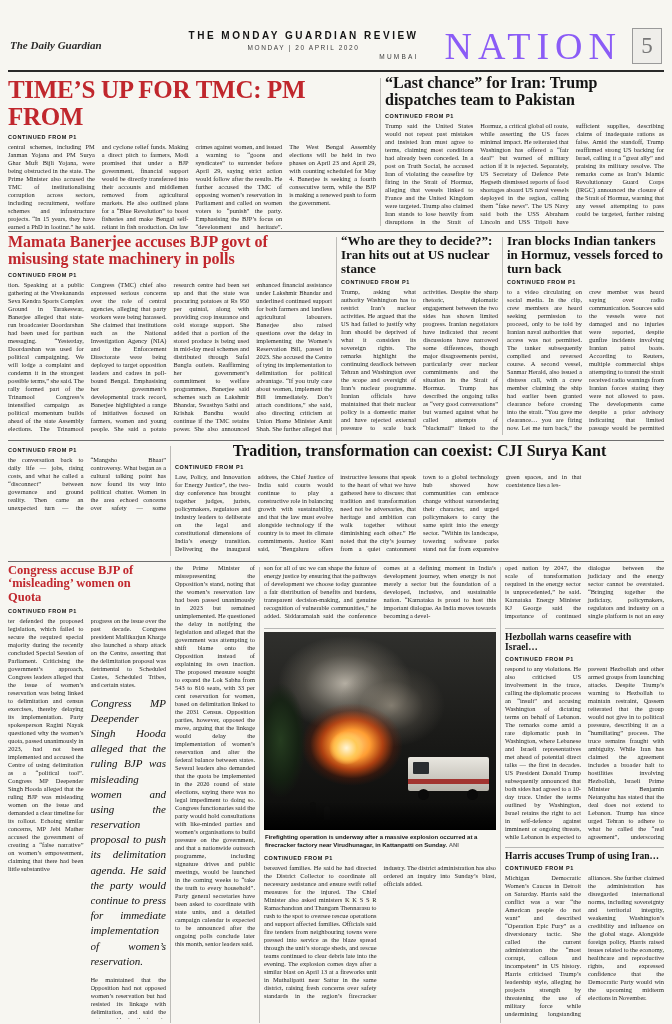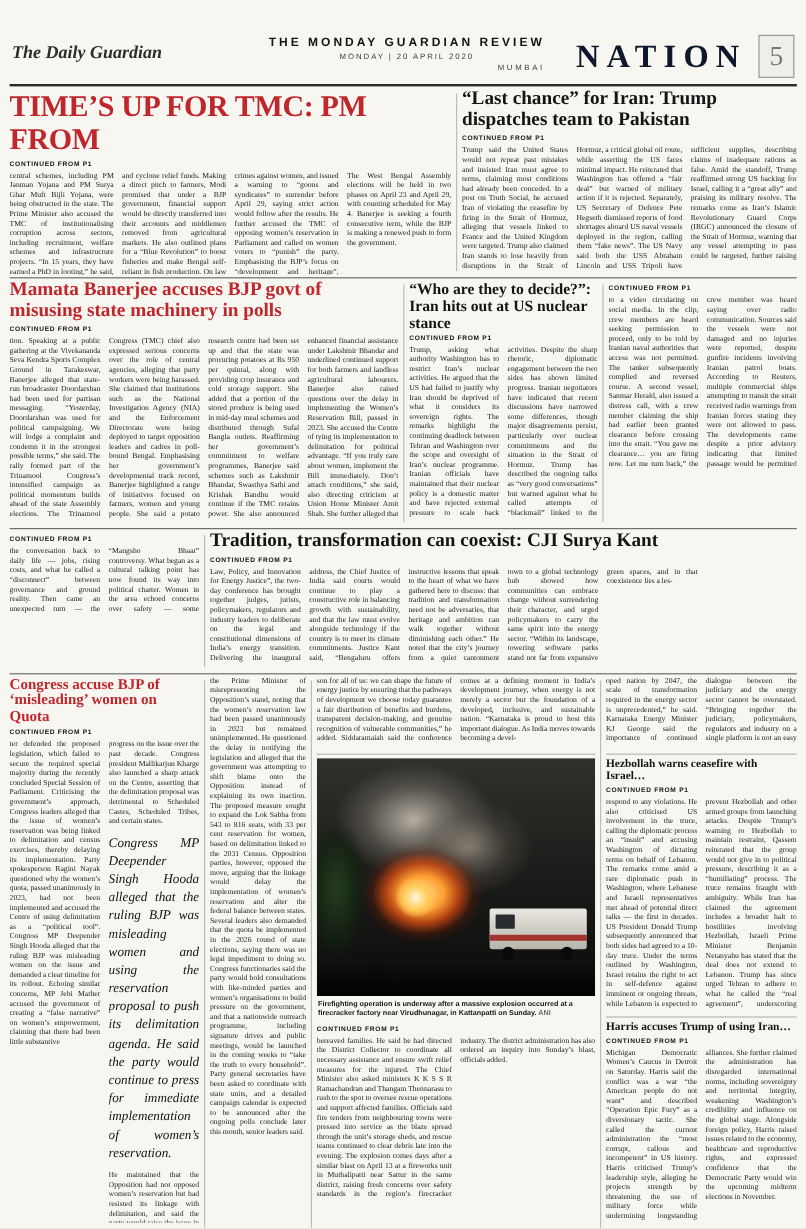--- a/index.html
+++ b/index.html
@@ -5,27 +5,27 @@
   * { margin:0; padding:0; box-sizing:border-box; }
   html,body { background:#d9d8d4; }
   .page{
     width:672px; height:1024px; margin:0 auto; position:relative; overflow:hidden;
     background:#f7f6f1; color:#1e1e1e;
     font-family:"Liberation Serif", serif;
     padding:24px 8px 6px;
   }
   
   .masthead{ display:flex; align-items:flex-end; padding:0 2px 5px; height:46px; }
-  .mast-left{ flex:1; font-style:italic; font-weight:bold; font-size:15px; color:#2c2c2c; align-self:center; }
+  .mast-left{ flex:1; font-style:italic; font-weight:bold; font-size:11px; color:#2c2c2c; align-self:center; }
   .mast-center{ text-align:center; margin-right:26px; align-self:center; }
   .paper-title{ font-family:"Liberation Sans", sans-serif; font-weight:bold; font-size:10px; letter-spacing:2.5px; color:#141414; }
   .date-line{ font-family:"Liberation Sans", sans-serif; font-size:6.5px; letter-spacing:1.6px; color:#3c3c3c; margin-top:3px; }
   .city-line{ font-family:"Liberation Sans", sans-serif; font-size:6.5px; letter-spacing:2.2px; color:#3c3c3c; margin-top:2px; text-align:right; }
   .mast-right{ display:flex; align-items:center; gap:10px; }
-  .section-name{ font-size:27px; line-height:1; letter-spacing:6px; color:#0f172a;font-weight:bold; }
+  .section-name{ font-size:38px; line-height:1; letter-spacing:6px; color:#8b5cf6; }
   .page-box{ width:30px; height:36px; border:1px solid #9a9a9a; background:#efeeea; color:#787878;
              font-size:23px; display:flex; align-items:center; justify-content:center; }
   
   .rule{ border-top:1px solid #6e6e6e; margin:2px 0; }
   .rule.heavy{ border-top:2px solid #2a2a2a; margin:0 0 3px; }
   .rule.thin{ border-top:1px solid #b7b7b5; margin:2px 0 3px; }
   .vrule{ width:1px; background:#bdbcb8; margin:3px 4px; }
   
   .row{ display:flex; align-items:stretch; }
   .row1{ height:154px; } .row2{ height:204px; } .row3{ height:116px; } .row4{ height:462px; }
@@ -37,21 +37,21 @@
   .tamil-wrap{ width:232px; display:flex; flex-direction:column; overflow:hidden; }
   .right-col{ flex:1; display:flex; flex-direction:column; overflow:hidden; }
   
   .hl{ font-weight:bold; line-height:1.06; color:#141414; }
   .red{ color:#c0272d; }
   .xl{ font-size:25px; letter-spacing:-0.3px; padding-top:2px; }
   .lg{ font-size:16px; }
   .md{ font-size:13px; }
   .sm{ font-size:12.5px; }
   .xs{ font-size:9.5px; }
-  .center{ text-align:left; }
+  .center{ text-align:center; }
   .kicker{ font-family:"Liberation Sans", sans-serif; font-size:5.5px; font-weight:bold;
            letter-spacing:0.6px; color:#111; margin:4px 0 3px; }
   
   .body{ font-size:6.4px; line-height:1.25; text-align:justify; color:#232323;
          overflow:hidden; column-gap:7px; column-fill:auto; word-spacing:-0.2px; }
   .b-tmc{ height:106px; column-count:4; }
   .b-last{ height:106px; column-count:3; }
   .b-mamata{ height:152px; column-count:4; }
   .b-who{ height:150px; column-count:2; }
   .b-iran{ height:150px; column-count:2; }
@@ -134,20 +134,21 @@
       <div class="body b-mamata">tion. Speaking at a public gathering at the Vivekananda Seva Kendra Sports Complex Ground in Tarakeswar, Banerjee alleged that state-run broadcaster Doordarshan had been used for partisan messaging. “Yesterday, Doordarshan was used for political campaigning. We will lodge a complaint and condemn it in the strongest possible terms,” she said. The rally formed part of the Trinamool Congress’s intensified campaign as political momentum builds ahead of the state Assembly elections. The Trinamool Congress (TMC) chief also expressed serious concerns over the role of central agencies, alleging that party workers were being harassed. She claimed that institutions such as the National Investigation Agency (NIA) and the Enforcement Directorate were being deployed to target opposition leaders and cadres in poll-bound Bengal. Emphasising her government’s developmental track record, Banerjee highlighted a range of initiatives focused on farmers, women and young people. She said a potato research centre had been set up and that the state was procuring potatoes at Rs 950 per quintal, along with providing crop insurance and cold storage support. She added that a portion of the stored produce is being used in mid-day meal schemes and distributed through Sufal Bangla outlets. Reaffirming her government’s commitment to welfare programmes, Banerjee said schemes such as Lakshmir Bhandar, Swasthya Sathi and Krishak Bandhu would continue if the TMC retains power. She also announced enhanced financial assistance under Lakshmir Bhandar and underlined continued support for both farmers and landless agricultural labourers. Banerjee also raised questions over the delay in implementing the Women’s Reservation Bill, passed in 2023. She accused the Centre of tying its implementation to delimitation for political advantage. “If you truly care about women, implement the Bill immediately. Don’t attach conditions,” she said, also directing criticism at Union Home Minister Amit Shah. She further alleged that the BJP was attempting to mislead women voters and cautioned them against alleged efforts to collect bank details under false pretences. Referring to the Singur land agitation, Banerjee criticised what she described as earlier instances of “forceful land acquisition” and alleged that those associated with such actions are now influencing the electoral process. She also accused the BJP of attempting to manipulate the electoral atmosphere through intimidation, misinformation and the misuse of investigative agencies. Banerjee urged voters to remain alert, verify the functioning of EVMs and ensure transparency during the counting process. “Did people receive Rs 15 lakh? Were two crore jobs created every year?” she asked, calling on the Prime Minister to respond.</div>
     </article>
     <div class="vrule"></div>
     <article class="art a-who">
       <h3 class="hl md">“Who are they to decide?”: Iran hits out at US nuclear stance</h3>
       <div class="kicker">CONTINUED FROM P1</div>
       <div class="body b-who">Trump, asking what authority Washington has to restrict Iran’s nuclear activities. He argued that the US had failed to justify why Iran should be deprived of what it considers its sovereign rights. The remarks highlight the continuing deadlock between Tehran and Washington over the scope and oversight of Iran’s nuclear programme. Iranian officials have maintained that their nuclear policy is a domestic matter and have rejected external pressure to scale back activities. Despite the sharp rhetoric, diplomatic engagement between the two sides has shown limited progress. Iranian negotiators have indicated that recent discussions have narrowed some differences, though major disagreements persist, particularly over nuclear commitments and the situation in the Strait of Hormuz. Trump has described the ongoing talks as “very good conversations” but warned against what he called attempts of “blackmail” linked to the strategic waterway. The standoff comes as global attention turns to the next round of negotiations, with both sides signalling conditional willingness to continue dialogue while maintaining firm positions on core issues.</div>
     </article>
     <div class="vrule"></div>
     <article class="art a-iran">
+      <h3 class="hl md">Iran blocks Indian tankers in Hormuz, vessels forced to turn back</h3>
       <div class="kicker">CONTINUED FROM P1</div>
       <div class="body b-iran">to a video circulating on social media. In the clip, crew members are heard seeking permission to proceed, only to be told by Iranian naval authorities that access was not permitted. The tanker subsequently complied and reversed course. A second vessel, Sanmar Herald, also issued a distress call, with a crew member claiming the ship had earlier been granted clearance before crossing into the strait. “You gave me clearance… you are firing now. Let me turn back,” the crew member was heard saying over radio communication. Sources said the vessels were not damaged and no injuries were reported, despite gunfire incidents involving Iranian patrol boats. According to Reuters, multiple commercial ships attempting to transit the strait received radio warnings from Iranian forces stating they were not allowed to pass. The developments came despite a prior advisory indicating that limited passage would be permitted through routes designated by Iran. The Strait of Hormuz, a critical global energy corridor through which roughly a fifth of the world’s oil supply moves, remains a flashpoint as tensions involving Iran, the United States and Israel escalate. India has expressed concern over the safety of its vessels and crew, and urged the immediate restoration of safe passage for Indian shipping.</div>
     </article>
   </section>
   <div class="rule"></div>
 
   <section class="row row3">
     <article class="art a-chow">
       <div class="kicker">CONTINUED FROM P1</div>
       <div class="body b-chow">the conversation back to daily life — jobs, rising costs, and what he called a “disconnect” between governance and ground reality. Then came an unexpected turn — the “Mangsho Bhaat” controversy. What began as a cultural talking point has now found its way into political chatter. Women in the area echoed concerns over safety — some cautiously, others more directly. The tone varied, but the underlying message did not. At Chowringhee, there is no single issue. It is a mix of infrastructure, livelihood, security and sentiment. And in that mix, the election is being shaped not just by what is promised, but by what people say they are still waiting for.</div>

